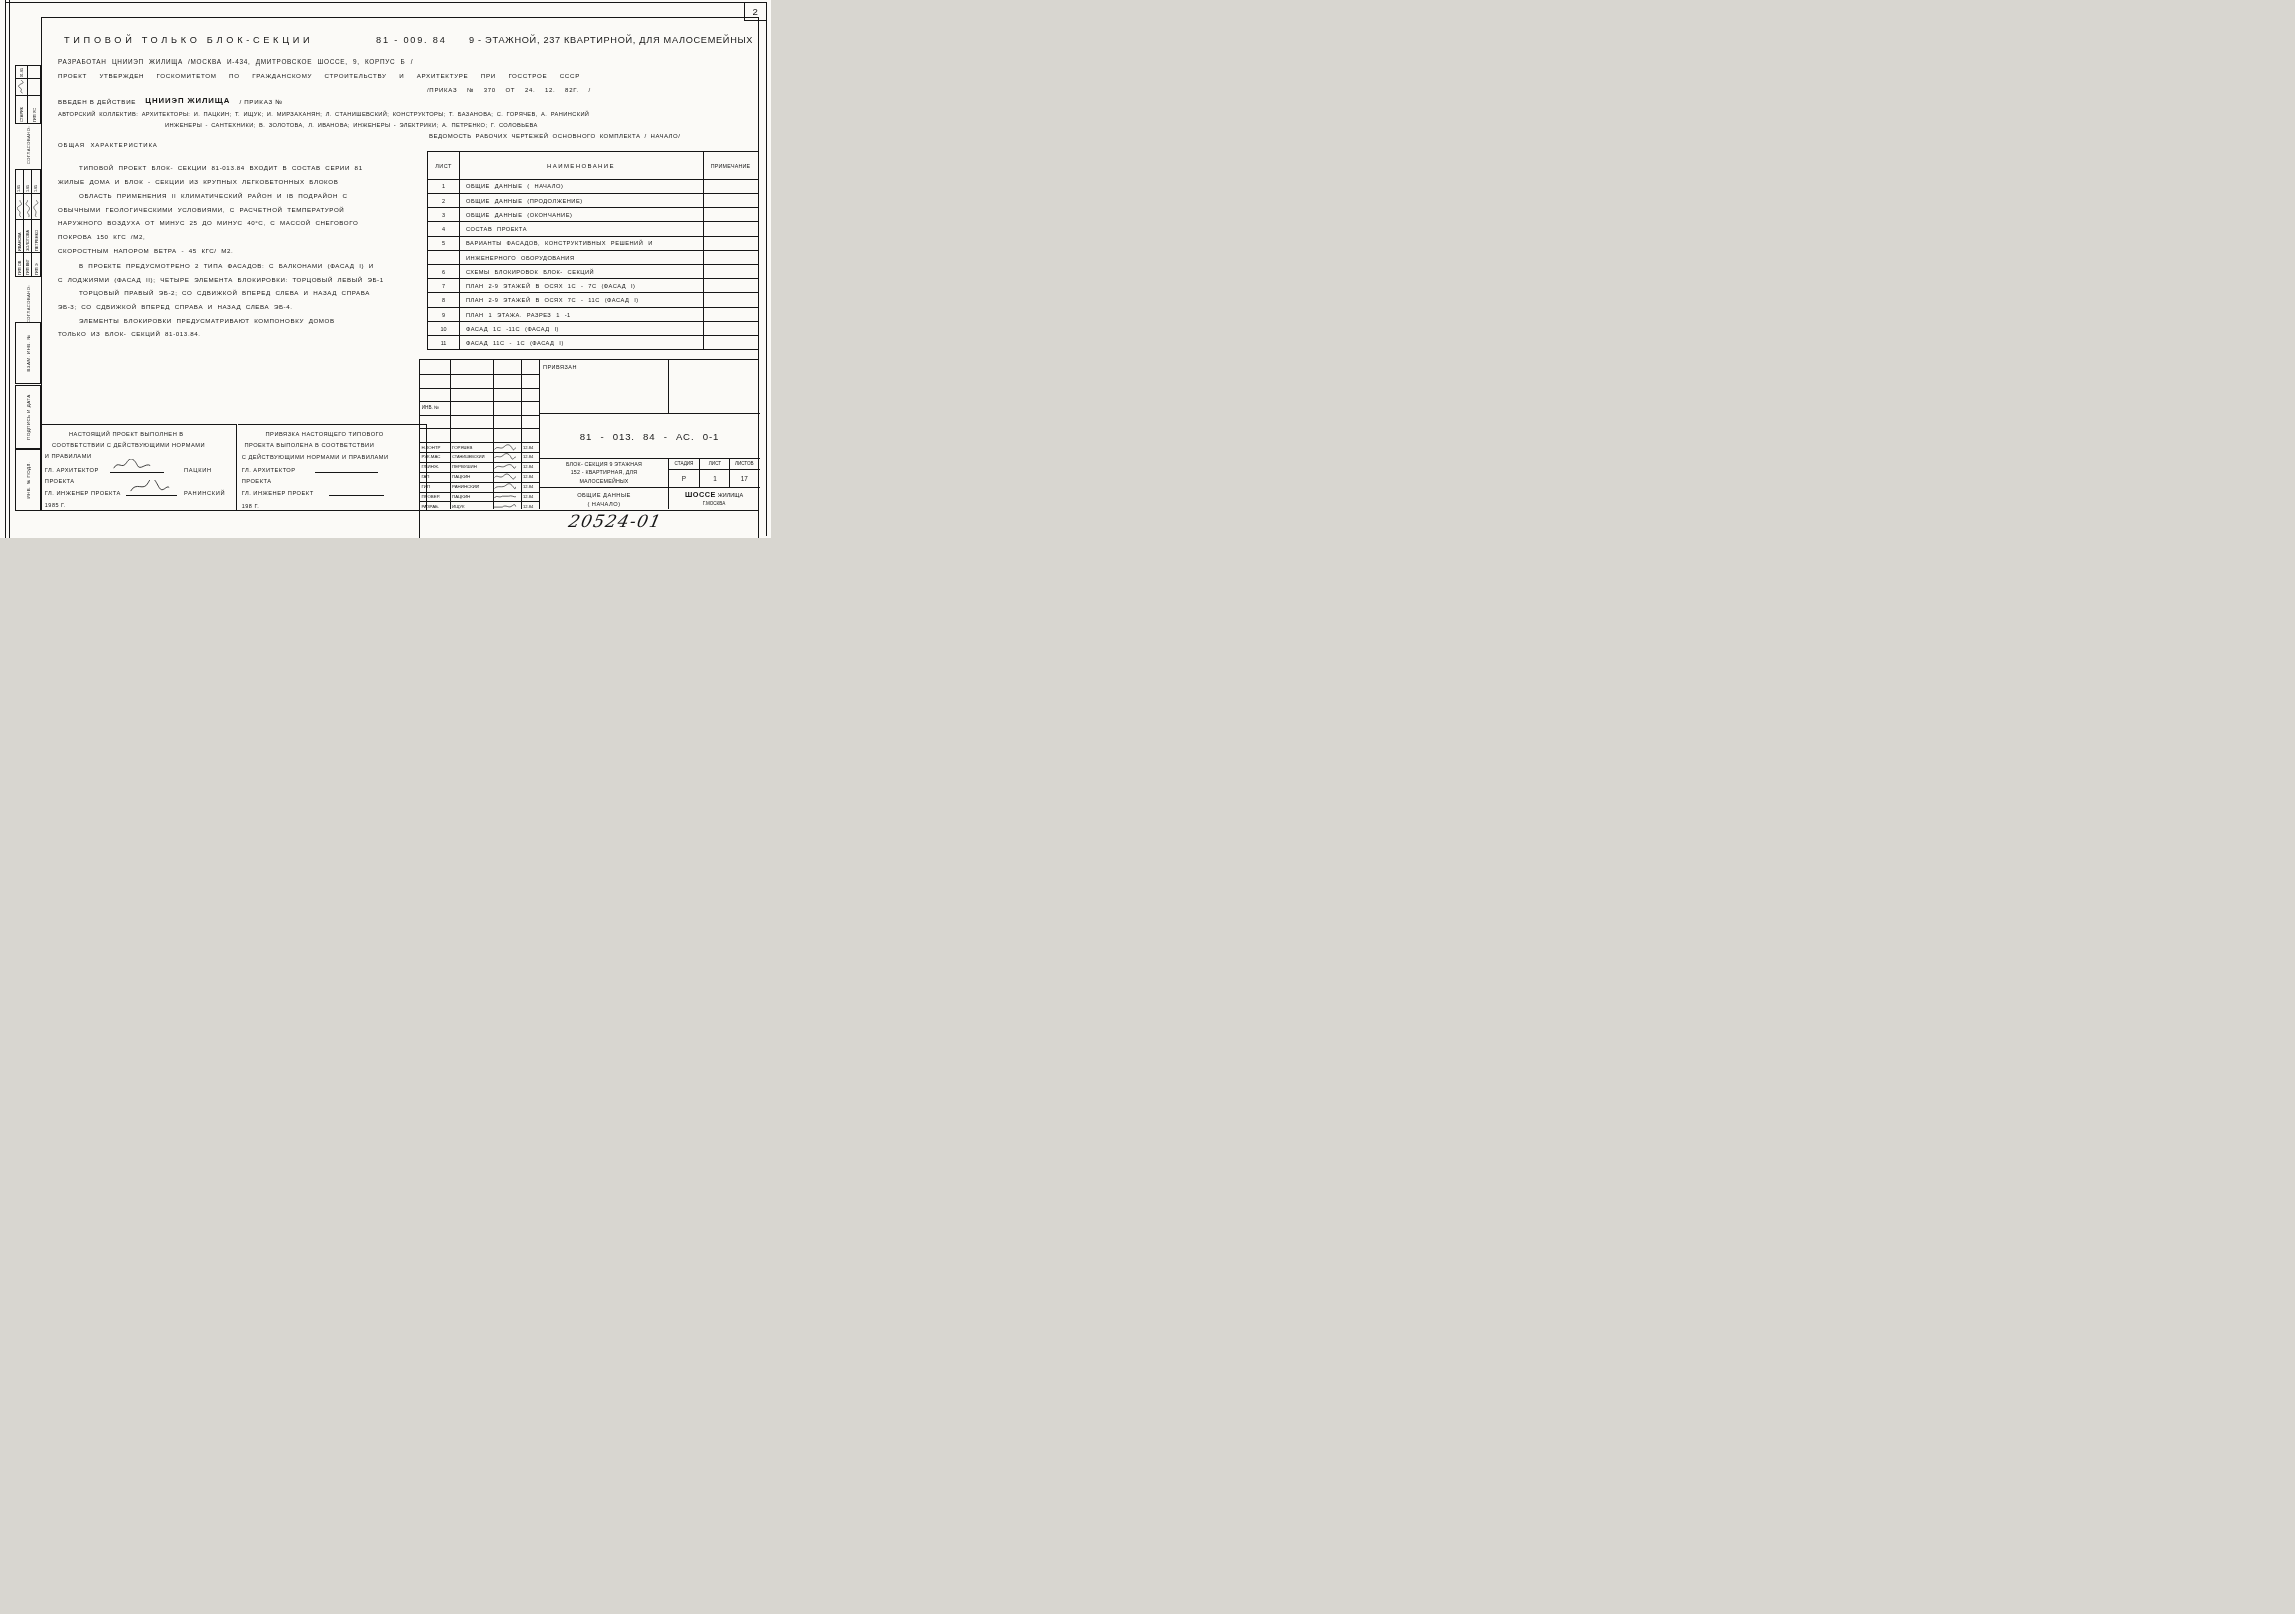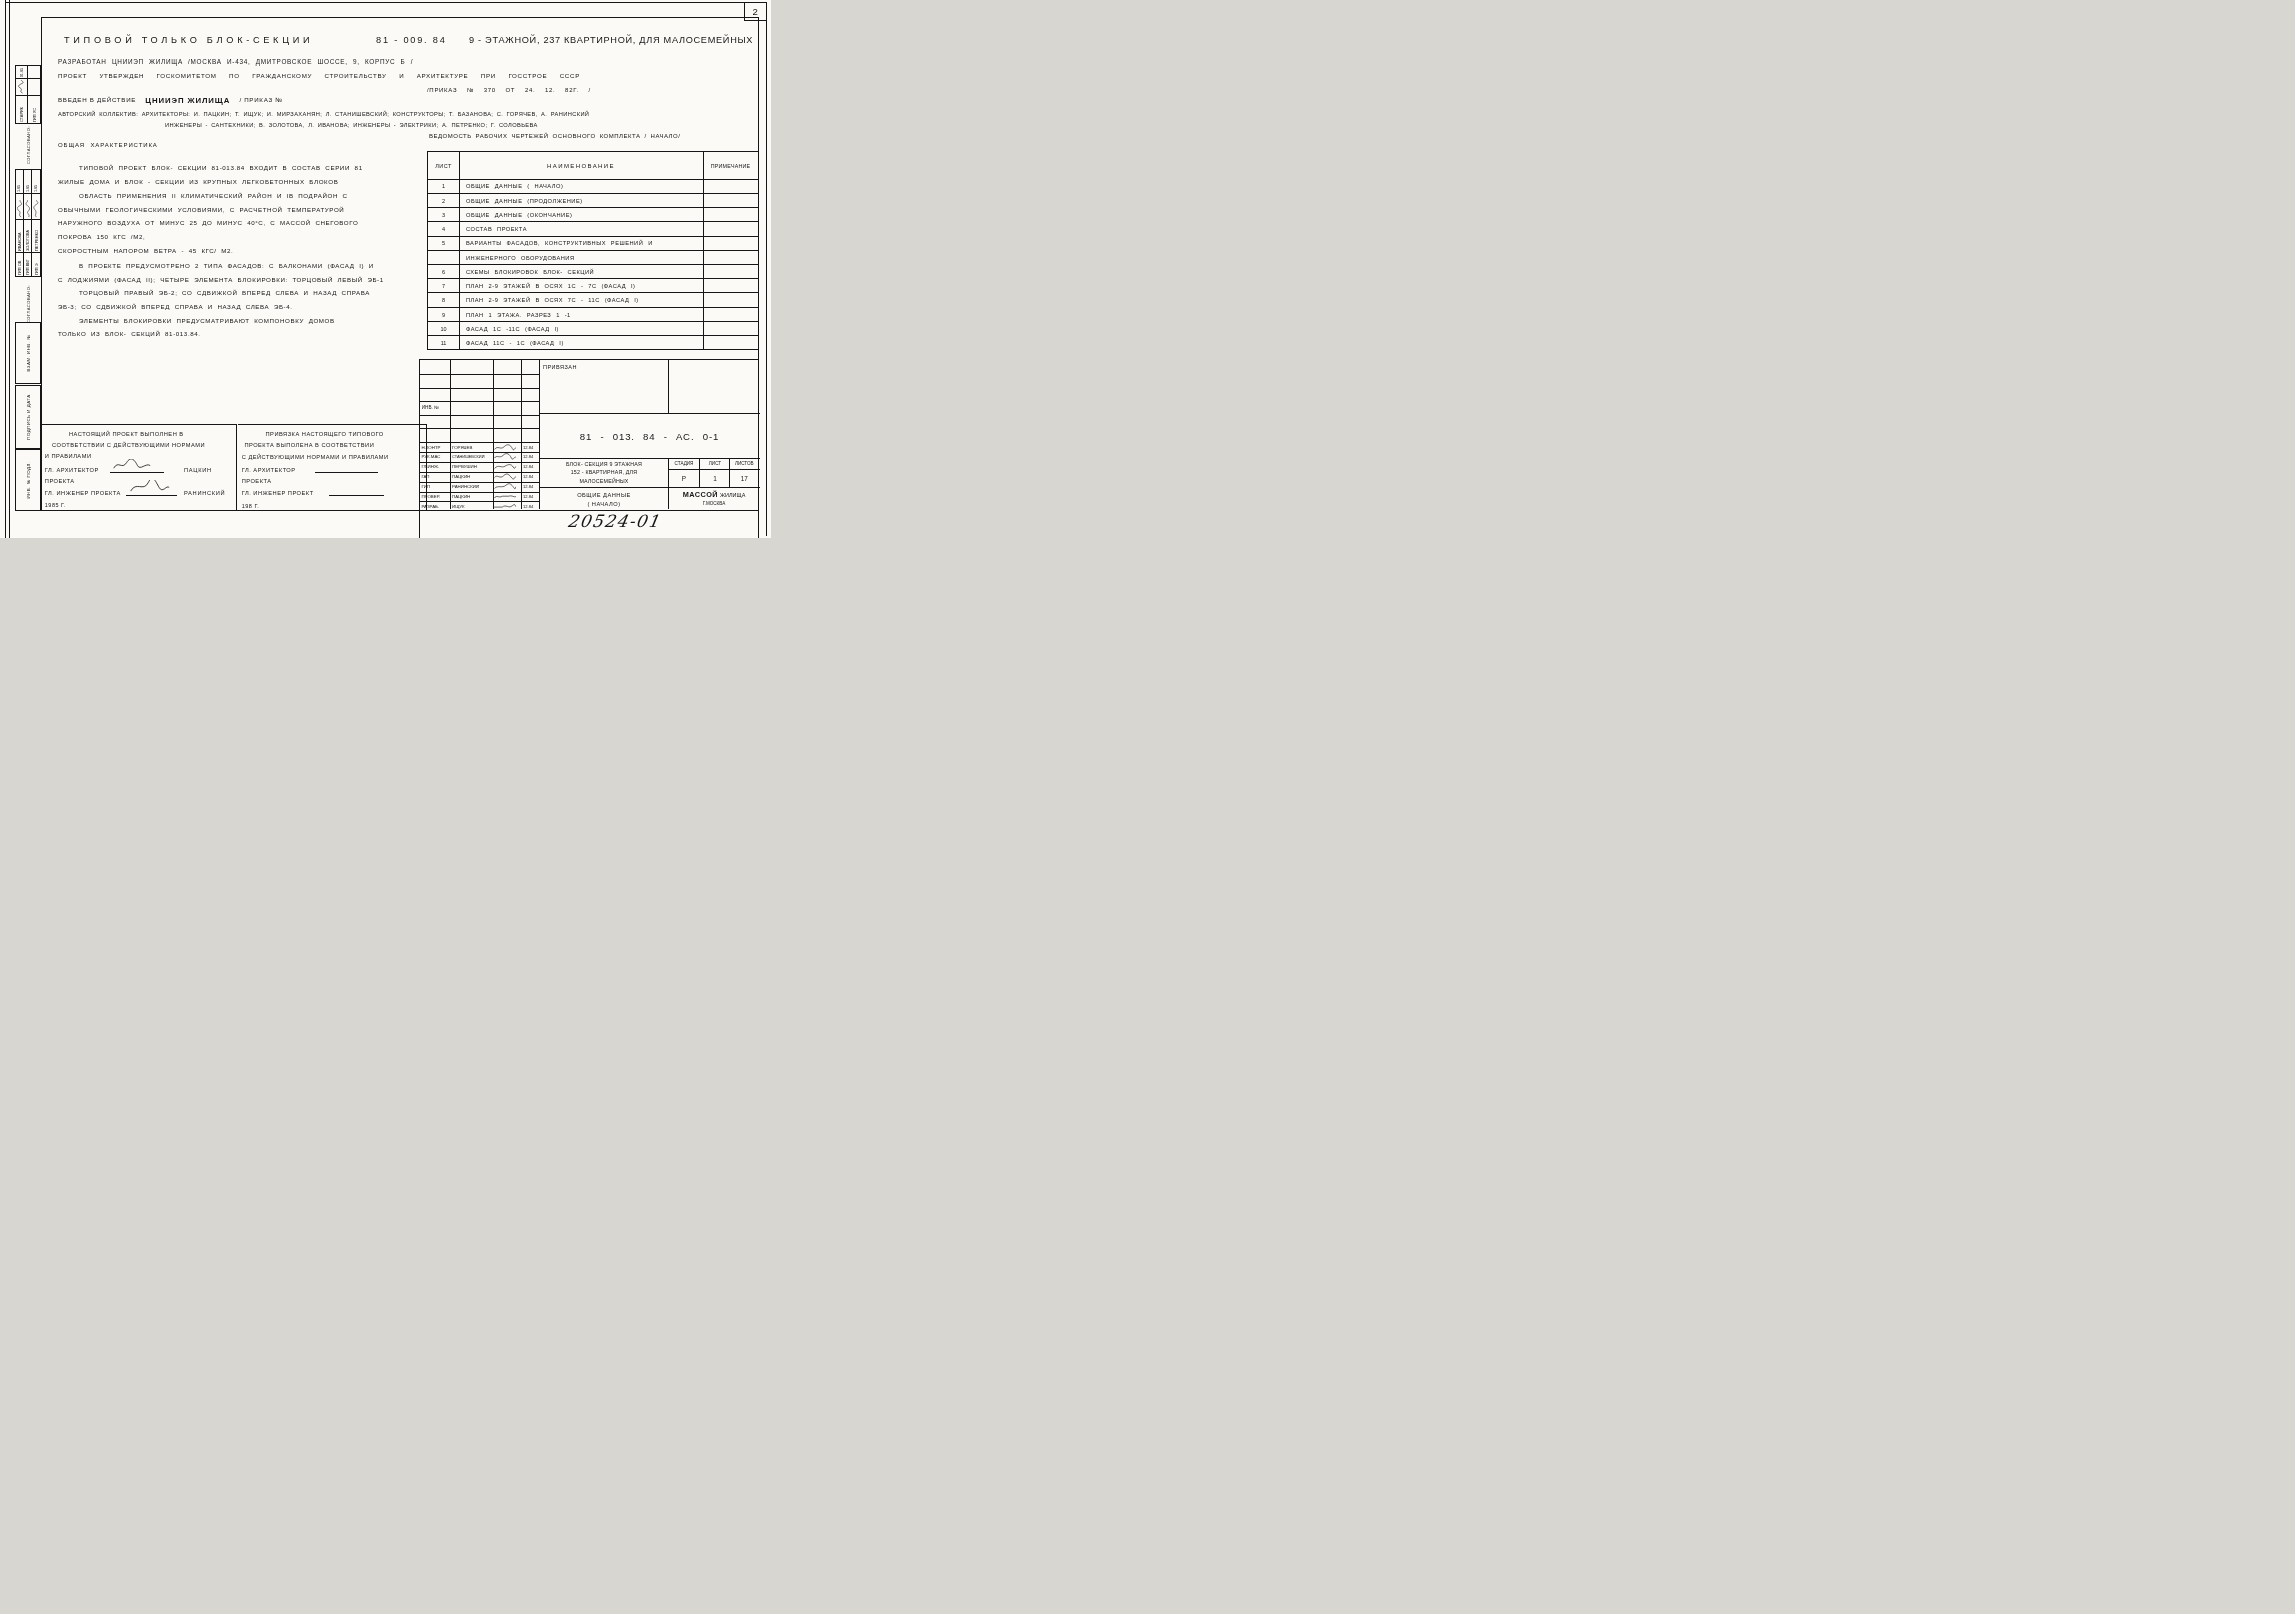--- a/index.html
+++ b/index.html
@@ -112,21 +112,21 @@
   </div>
 
   <div class="t" style="left:64px;top:35px;font-size:9.2px;letter-spacing:3.7px;">ТИПОВОЙ ТОЛЬКО БЛОК-СЕКЦИИ</div>
   <div class="t" style="left:376px;top:35px;font-size:9.2px;letter-spacing:1.8px;">81 - 009. 84</div>
   <div class="t" style="left:469px;top:35px;font-size:9.2px;letter-spacing:0.7px;">9 - ЭТАЖНОЙ, 237 КВАРТИРНОЙ, ДЛЯ МАЛОСЕМЕЙНЫХ</div>
 
   <div class="t" style="left:58px;top:58px;font-size:6.4px;letter-spacing:0.7px;word-spacing:2.8px;">РАЗРАБОТАН ЦНИИЭП ЖИЛИЩА  /МОСКВА  И-434,  ДМИТРОВСКОЕ  ШОССЕ,  9,  КОРПУС  Б /</div>
   <div class="t" style="left:58px;top:73px;font-size:6.2px;letter-spacing:0.7px;word-spacing:10px;">ПРОЕКТ УТВЕРЖДЕН ГОСКОМИТЕТОМ ПО ГРАЖДАНСКОМУ СТРОИТЕЛЬСТВУ И АРХИТЕКТУРЕ ПРИ ГОССТРОЕ СССР</div>
   <div class="t" style="left:427px;top:87px;font-size:6px;letter-spacing:0.7px;word-spacing:7.3px;">/ПРИКАЗ    № 370      ОТ 24. 12. 82Г.    /</div>
 
-  <div class="t" style="left:58px;top:97px;display:flex;align-items:flex-start;gap:9.2px;">
+  <div class="t" style="left:58px;top:97px;display:flex;align-items:flex-end;gap:9.2px;">
     <span style="font-size:6.2px;letter-spacing:0.7px;">ВВЕДЕН В ДЕЙСТВИЕ</span>
     <span style="font-size:7.8px;letter-spacing:0.9px;font-weight:bold;">ЦНИИЭП ЖИЛИЩА</span>
     <span style="font-size:6.2px;letter-spacing:0.7px;">/ ПРИКАЗ №</span>
   </div>
 
   <div class="t" style="left:58px;top:111px;font-size:5.7px;letter-spacing:0.4px;word-spacing:1.4px;">АВТОРСКИЙ  КОЛЛЕКТИВ:  АРХИТЕКТОРЫ:  И. ПАЦКИН;  Т. ИЩУК;  И. МИРЗАХАНЯН; Л. СТАНИШЕВСКИЙ;  КОНСТРУКТОРЫ;  Т. БАЗАНОВА;  С. ГОРЯЧЕВ,  А. РАНИНСКИЙ</div>
   <div class="t" style="left:165px;top:122px;font-size:5.7px;letter-spacing:0.4px;word-spacing:1.4px;">ИНЖЕНЕРЫ - САНТЕХНИКИ;  В. ЗОЛОТОВА,  Л. ИВАНОВА;   ИНЖЕНЕРЫ - ЭЛЕКТРИКИ;  А. ПЕТРЕНКО;   Г. СОЛОВЬЕВА</div>
 
   <div class="t" style="left:429px;top:133px;font-size:6px;letter-spacing:0.5px;word-spacing:1.8px;">ВЕДОМОСТЬ  РАБОЧИХ  ЧЕРТЕЖЕЙ  ОСНОВНОГО  КОМПЛЕКТА  / НАЧАЛО/</div>
   <div class="t" style="left:58px;top:142px;font-size:6px;letter-spacing:0.9px;word-spacing:2.8px;">ОБЩАЯ ХАРАКТЕРИСТИКА</div>
@@ -335,21 +335,21 @@
     <div class="tb-cell ctr" style="left:280px;top:98px;width:30px;height:11px;font-size:4.6px;">ЛИСТ</div>
     <div class="tb-cell ctr" style="left:310px;top:98px;width:28.5px;height:11px;font-size:4.6px;">ЛИСТОВ</div>
     <div class="tb-cell ctr" style="left:249px;top:110px;width:30px;height:17px;font-size:6.4px;">Р</div>
     <div class="tb-cell ctr" style="left:280px;top:110px;width:30px;height:17px;font-size:6.4px;">1</div>
     <div class="tb-cell ctr" style="left:310px;top:110px;width:28.5px;height:17px;font-size:6.4px;">17</div>
 
     <div class="tb-cell ctr" style="left:120px;top:130px;width:128px;height:9.2px;font-size:5.7px;letter-spacing:0.5px;">ОБЩИЕ  ДАННЫЕ</div>
     <div class="tb-cell ctr" style="left:120px;top:140px;width:128px;height:8.3px;font-size:5.7px;letter-spacing:0.5px;">( НАЧАЛО)</div>
 
     <div class="tb-cell" style="left:249px;top:129px;width:90px;height:11px;justify-content:center;">
-      <span style="font-size:7.3px;font-weight:bold;letter-spacing:0.5px;">МАССОЙ</span>
+      <span style="font-size:7.3px;font-weight:bold;letter-spacing:0.5px;">ШОССЕ</span>
       <span style="font-size:5.5px;margin-left:1.8px;">ЖИЛИЩА</span>
     </div>
     <div class="tb-cell ctr" style="left:249px;top:140px;width:90px;height:7.3px;font-size:4.6px;">Г.МОСКВА</div>
   </div>
 
   <div class="t" style="left:569px;top:512px;font-size:17px;font-family:'DejaVu Serif',serif;font-style:italic;transform:skewX(-12deg);letter-spacing:1.4px;">20524-01</div>
 
 </div>
 
 

